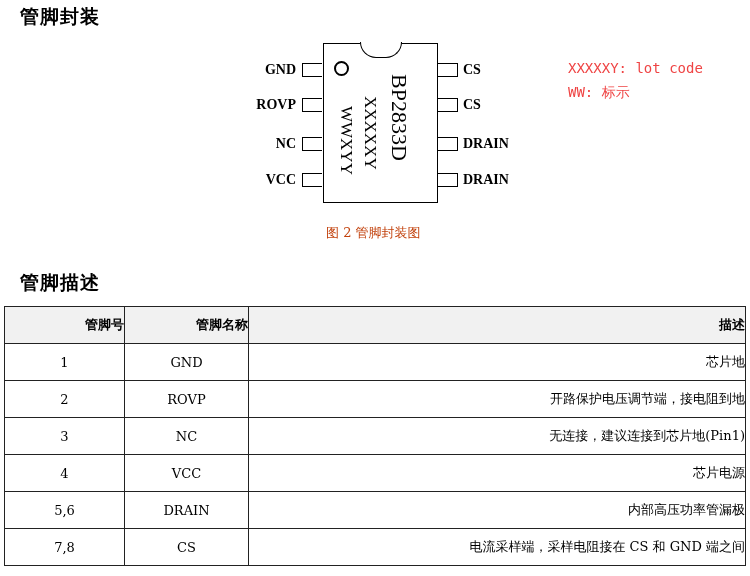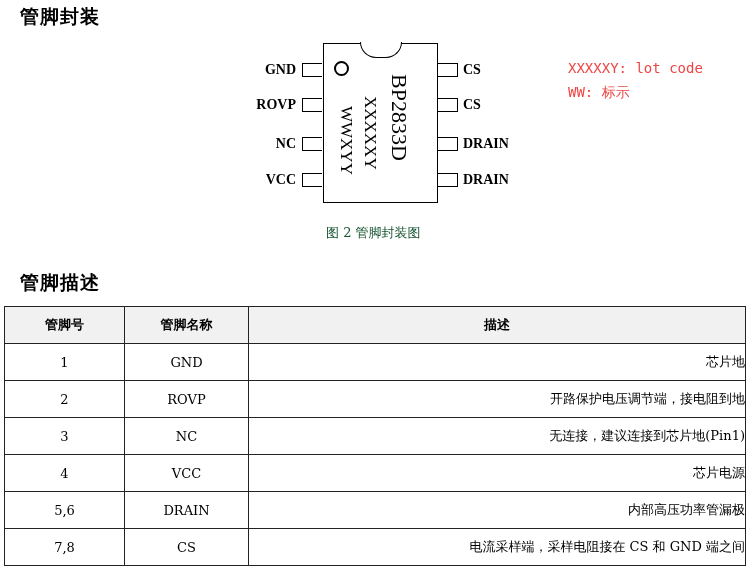--- a/index.html
+++ b/index.html
@@ -17,26 +17,26 @@
     .chip-lot { left: 36px; top: 52px; font-size: 17px; }
     .chip-week { left: 12px; top: 62px; font-size: 17px; }
     .pin { position: absolute; width: 20px; height: 14px; border: 1.5px solid #000; box-sizing: border-box; background: #fff; }
     .pin.left { left: 302px; border-right: none; }
     .pin.right { left: 438px; border-left: none; }
     .pin-label { position: absolute; font-family: "Liberation Serif", serif; font-weight: bold; font-size: 14px; }
     .pin-label.left { right: 454px; text-align: right; }
     .pin-label.right { left: 463px; }
 
     .legend { position: absolute; left: 568px; top: 56px; font-family: "DejaVu Sans Mono", monospace; font-size: 14px; color: #ef4444; line-height: 24px; }
-    .caption { position: absolute; left: 326px; top: 224px; font-family: "DejaVu Serif", serif; font-size: 13px; color: #14532d; }
+    .caption { position: absolute; left: 326px; top: 224px; font-family: "DejaVu Serif", serif; font-size: 13px; color: #c2410c; }
 
     
     table.pins { position: absolute; left: 4px; top: 306px; width: 742px; border-collapse: collapse; }
     table.pins th, table.pins td { border: 1.5px solid #222; font-size: 13px; height: 36px; padding: 0; }
-    table.pins th { background: #f1f1f1; font-family: "DejaVu Sans", sans-serif; font-weight: bold; height: 36px; }
+    table.pins th { background: #f1f1f1; font-family: "DejaVu Sans", sans-serif; font-weight: bold; height: 36px; text-align: right; }
     table.pins td { font-family: "DejaVu Serif", serif; }
     .c1 { width: 119px; text-align: center; }
     .c2 { width: 123px; text-align: center; }
     .c3 { text-align: left; }
     td.c3 { padding-left: 10px !important; text-align: right; }
     th.c3 { text-align: center; }
   </style>
 </head>
 <body>
 

